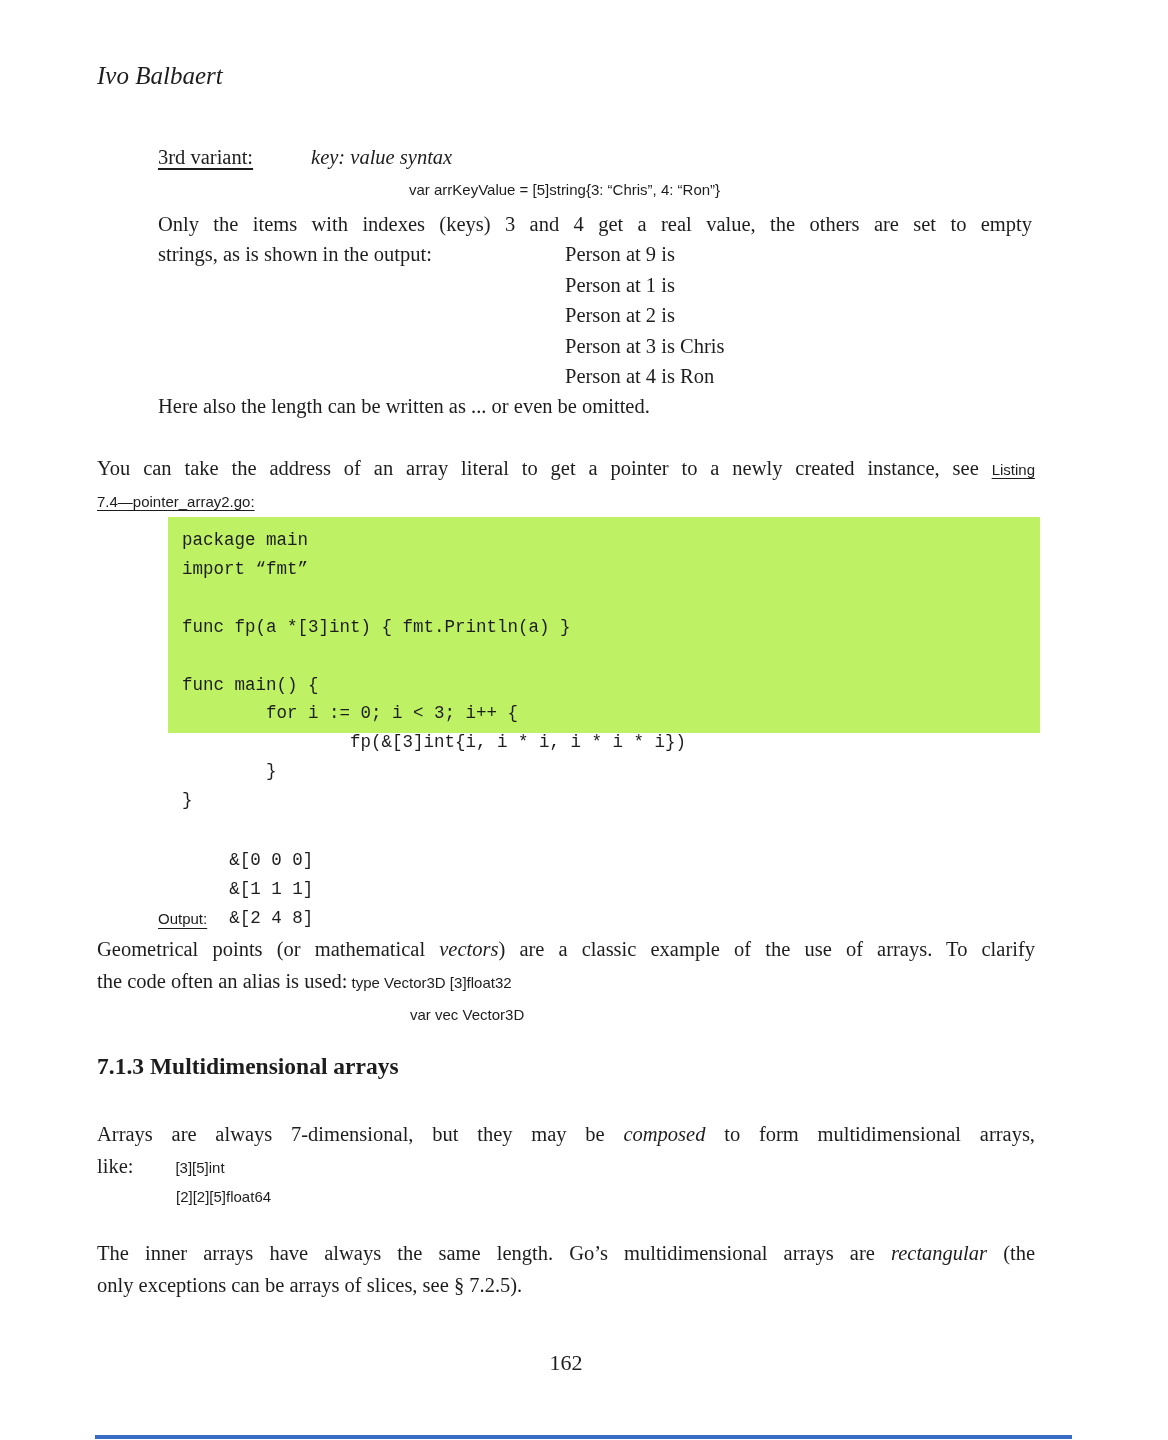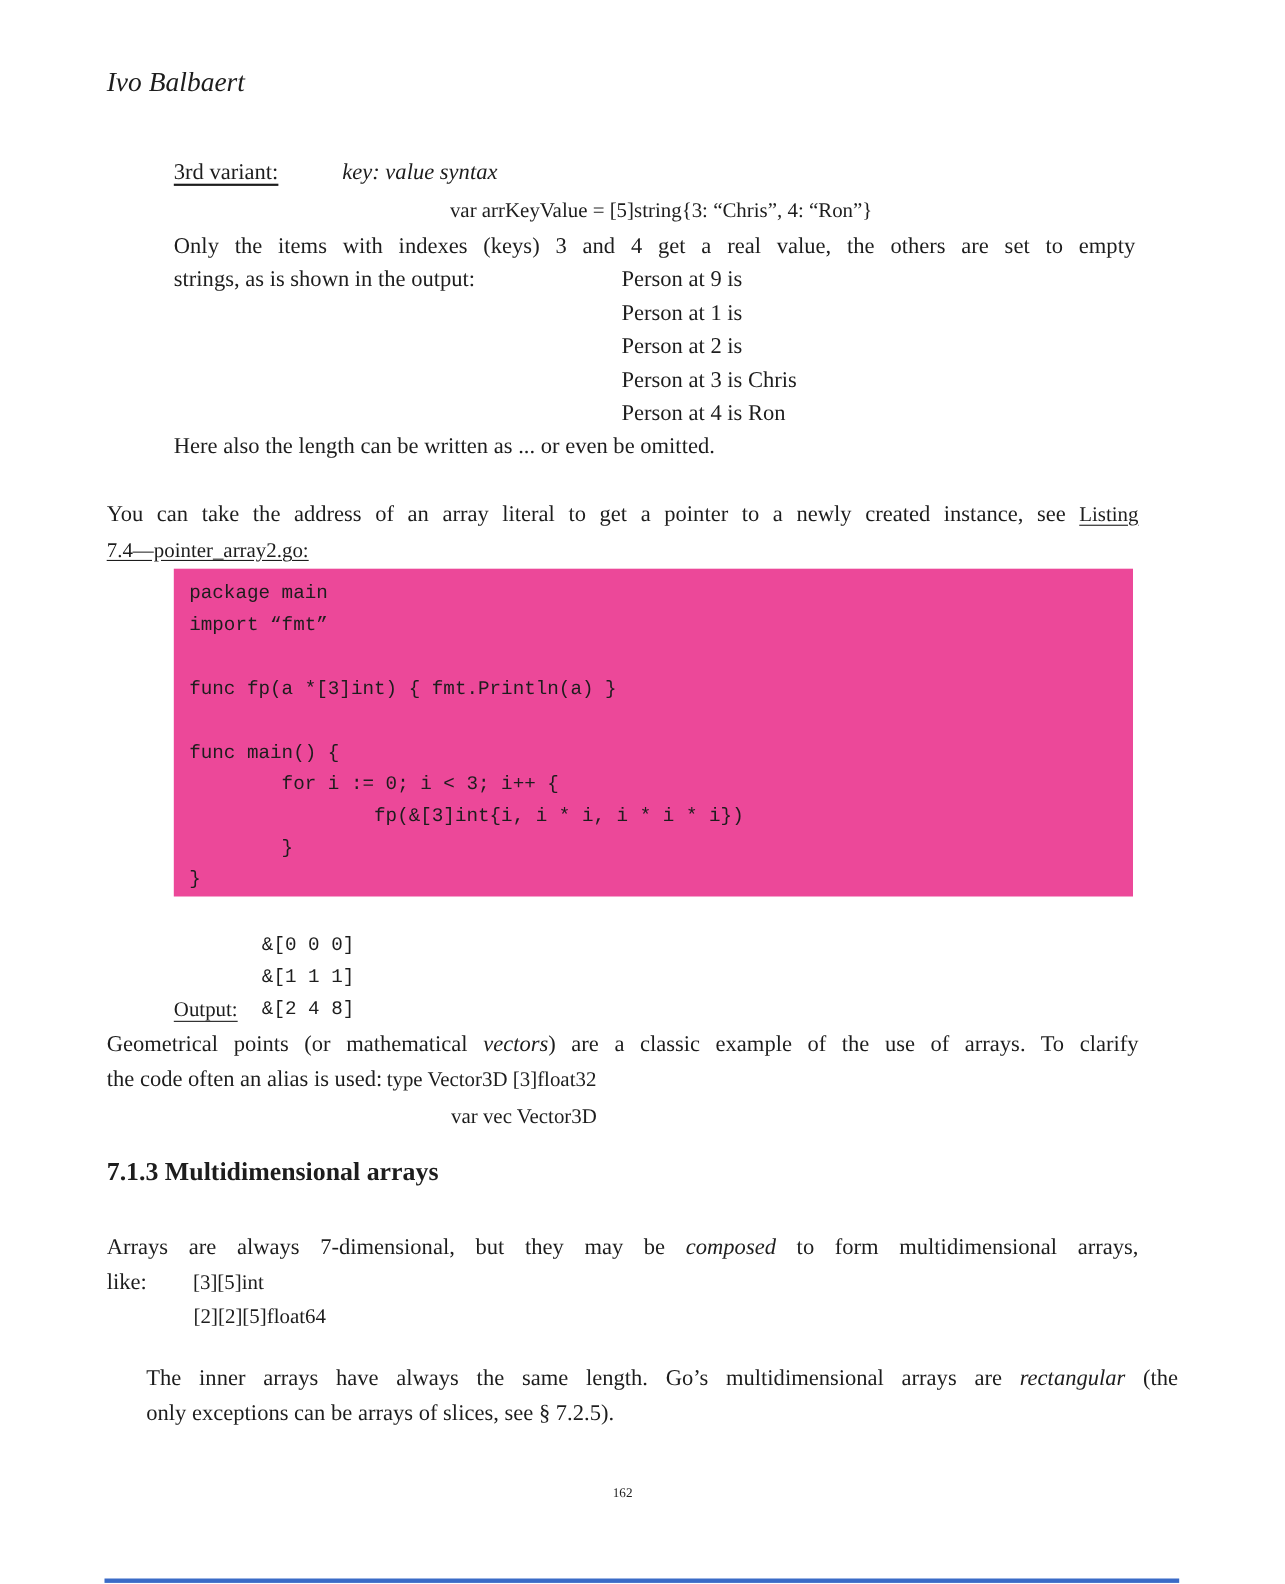--- a/index.html
+++ b/index.html
@@ -6,46 +6,47 @@
   .page {
     position:relative;
     width:1168px; height:1440px;
     background:#ffffff;
     color:#1d1d1d;
     font-family:"Liberation Serif","DejaVu Serif",serif;
     font-size:20.5px;
     overflow:hidden;
   }
   .abs { position:absolute; }
-  .mono { font-family:Liberation Serif, serif; font-size:19px; }
+  .mono { font-family:Liberation Sans, sans-serif; font-size:15px; }
   .italic { font-style:italic; }
   .under { text-decoration:underline; text-underline-offset:3px; }
   .jline { text-align:justify; text-align-last:justify; white-space:nowrap; }
   .author { font-style:italic; font-size:25px; }
   .variant-label { text-decoration:underline; text-underline-offset:4px; }
   .variant-syntax { font-style:italic; margin-left:58px; }
   .body-line { line-height:30.4px; }
   .person-col { margin-left:407px; }
   .lead-cell { display:inline-block; width:407px; }
   .codeblock {
-    background:#ec4899;
-    width:872px; height:298px;
+    background:#bef264;
+    width:872px; height:216px;
     box-sizing:border-box;
+    margin-left:10px;
   }
   .codeblock pre, pre {
     margin:0;
     font-family:"Liberation Mono","DejaVu Sans Mono",monospace;
     font-size:17.5px;
   }
   .codeblock pre { padding:9px 0 0 14px; line-height:28.9px; }
   .output-row { display:flex; align-items:flex-start; }
   .output-label { text-decoration:underline; text-underline-offset:4px; }
   .output-lines { margin-left:22px; line-height:29.2px; }
   .section-heading { font-weight:bold; font-size:23.5px; }
-  .pageno { width:938px; text-align:center; font-size:12px; }
+  .pageno { width:938px; text-align:center; font-size:22px; }
   .bottom-bar { position:absolute; left:95px; bottom:1px; width:977px; height:4px; }
   .geo-line2, .like-line { line-height:32.5px; white-space:nowrap; }
 </style>
 </head>
 <body>
 
 <div class="page">
 
   <div class="abs author" style="left:97px; top:62px;">Ivo Balbaert</div>
 
@@ -109,21 +110,21 @@
   <div class="abs" style="left:97px; top:1118px; width:938px;">
     <div class="jline" style="line-height:32px;">
       <span>Arrays are always 7-dimensional, but they may be </span><span class="italic">composed</span><span> to form multidimensional arrays,</span>
     </div>
     <div class="like-line">
       <span>like:</span><span class="mono" style="margin-left:42px;">[3][5]int</span>
     </div>
     <div class="mono" style="margin-left:79px; margin-top:3px;">[2][2][5]float64</div>
   </div>
 
-  <div class="abs" style="left:97px; top:1238px; width:938px;margin-left:36px;">
+  <div class="abs" style="left:97px; top:1238px; width:938px;">
     <div class="jline" style="line-height:31.5px;">
       <span>The inner arrays have always the same length. Go’s multidimensional arrays are </span><span class="italic">rectangular</span><span> (the</span>
     </div>
     <div style="line-height:31.5px;">only exceptions can be arrays of slices, see § 7.2.5).</div>
   </div>
 
   <div class="abs pageno" style="left:97px; top:1350px;">162</div>
 
   <div class="bottom-bar" style="background: rgb(58, 107, 199);"></div>
 

